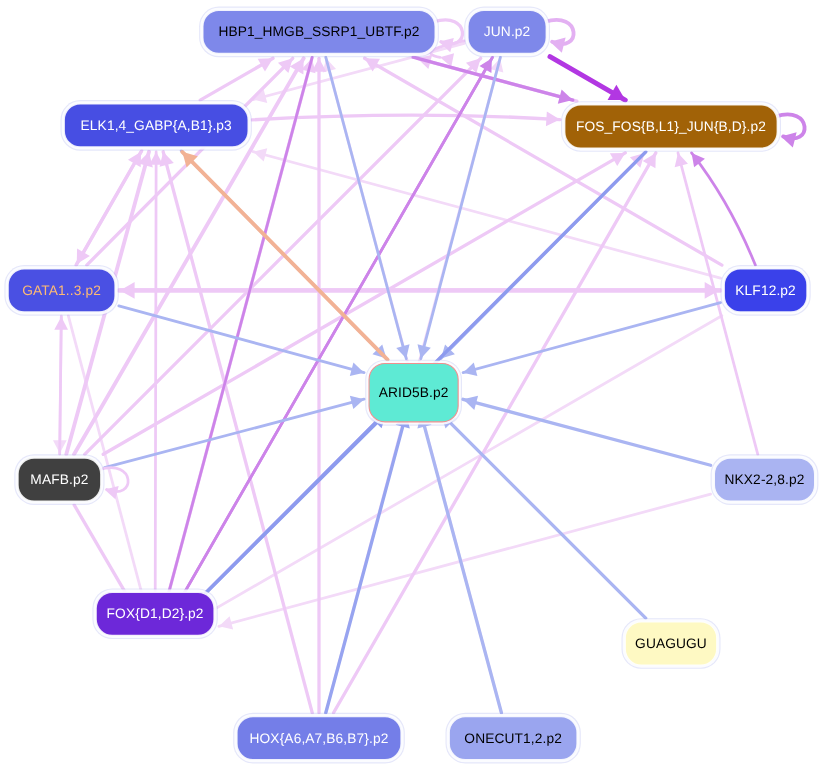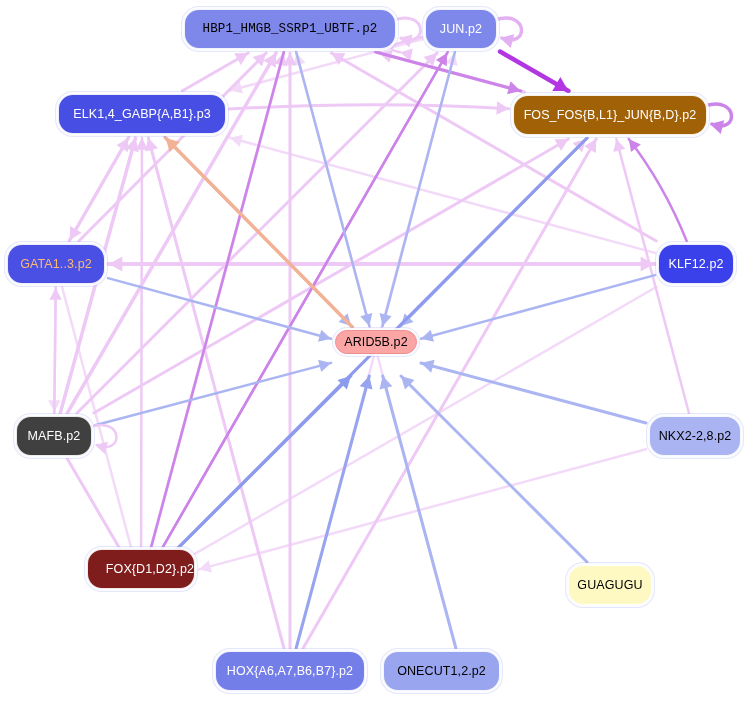--- a/index.html
+++ b/index.html
@@ -135,53 +135,53 @@
       <path d="M 394 20 C 428 9 428 49 401 38" stroke="#eec9f6" stroke-width="3" fill="none" stroke-linecap="round"></path>
       <polygon points="399,38 412.557741439531,34.48323343697317 409.30776406404414,47.483142938920615" fill="#eec9f6"></polygon>
       <path d="M 495 20 C 529 9 529 49 502 38" stroke="#e3b0f2" stroke-width="3.5" fill="none" stroke-linecap="round"></path>
       <polygon points="500,38 514.2004608458773,34.180063905677756 510.73220140785776,48.053101657756" fill="#e3b0f2"></polygon>
       <path d="M 705 106 C 739 95 739 135 712 124" stroke="#cd84e9" stroke-width="3.5" fill="none" stroke-linecap="round"></path>
       <polygon points="710,124 724.2004608458773,120.18006390567777 720.7322014078578,134.053101657756" fill="#cd84e9"></polygon>
       <path d="M 90 427 C 124 416 124 456 97 445" stroke="#eec9f6" stroke-width="2.5" fill="none" stroke-linecap="round"></path>
       <polygon points="95,445 107.91502203318473,441.7864029682686 104.88332672023057,453.9131842200852" fill="#eec9f6"></polygon>
     </svg>
   <div id="node-layer">
-      <div class="node" style="left: 184px; top: 9px; width: 212px; height: 40px; background: rgb(126, 136, 234); color: rgb(0, 0, 0); font-family: Liberation Mono, monospace;">
+      <div class="node" style="left: 184px; top: 9px; width: 212px; height: 40px; background: rgb(126, 136, 234); color: rgb(0, 0, 0);">
         <span>HBP1_HMGB_SSRP1_UBTF.p2</span>
       </div>
       <div class="node" style="left: 425px; top: 9px; width: 72px; height: 40px; background: rgb(126, 136, 234); color: rgb(255, 255, 255);">
         <span>JUN.p2</span>
       </div>
       <div class="node" style="left: 58px; top: 94px; width: 168px; height: 40px; background: rgb(71, 78, 227); color: rgb(255, 255, 255);">
         <span>ELK1,4_GABP{A,B1}.p3</span>
       </div>
       <div class="node" style="left: 513px; top: 95px; width: 194px; height: 40px; background: #a16207; color: rgb(255, 255, 255);">
         <span>FOS_FOS{B,L1}_JUN{B,D}.p2</span>
       </div>
       <div class="node" style="left: 7px; top: 244px; width: 98px; height: 40px; background: rgb(74, 80, 227); color: #fdba74;">
         <span>GATA1..3.p2</span>
       </div>
       <div class="node" style="left: 658px; top: 244px; width: 76px; height: 40px; background: rgb(58, 65, 234); color: rgb(255, 255, 255);">
         <span>KLF12.p2</span>
       </div>
-      <div class="node" style="left: 335px; top: 330px; width: 82px; height: 24px; background: #fca5a5; color: rgb(0, 0, 0); border: 1px solid rgb(240, 143, 143);">
+      <div class="node" style="left: 335px; top: 330px; width: 82px; height: 54px; background: #5eead4; color: rgb(0, 0, 0); border: 1px solid rgb(240, 143, 143);">
         <span>ARID5B.p2</span>
       </div>
       <div class="node" style="left: 16px; top: 416px; width: 76px; height: 40px; background: #404040; color: rgb(255, 255, 255);">
         <span>MAFB.p2</span>
       </div>
       <div class="node" style="left: 649px; top: 416px; width: 92px; height: 40px; background: rgb(170, 180, 242); color: rgb(0, 0, 0);">
         <span>NKX2-2,8.p2</span>
       </div>
-      <div class="node" style="left: 87px; top: 549px; width: 108px; height: 40px; background: #7f1d1d; color: rgb(255, 255, 255); justify-content: flex-end;">
+      <div class="node" style="left: 87px; top: 538px; width: 108px; height: 40px; background: #6d28d9; color: rgb(255, 255, 255);">
         <span>FOX{D1,D2}.p2</span>
       </div>
       <div class="node" style="left: 568px; top: 565px; width: 84px; height: 40px; background: #fef9c3; color: rgb(0, 0, 0);">
         <span>GUAGUGU</span>
       </div>
       <div class="node" style="left: 215px; top: 651px; width: 150px; height: 40px; background: rgb(116, 126, 232); color: rgb(255, 255, 255);">
         <span>HOX{A6,A7,B6,B7}.p2</span>
       </div>
-      <div class="node" style="left: 383px; top: 651px; width: 117px; height: 40px; background: rgb(154, 165, 239); color: rgb(0, 0, 0);">
+      <div class="node" style="left: 408px; top: 651px; width: 117px; height: 40px; background: rgb(154, 165, 239); color: rgb(0, 0, 0);">
         <span>ONECUT1,2.p2</span>
       </div>
     </div>
 </div>
 
 </body></html>

